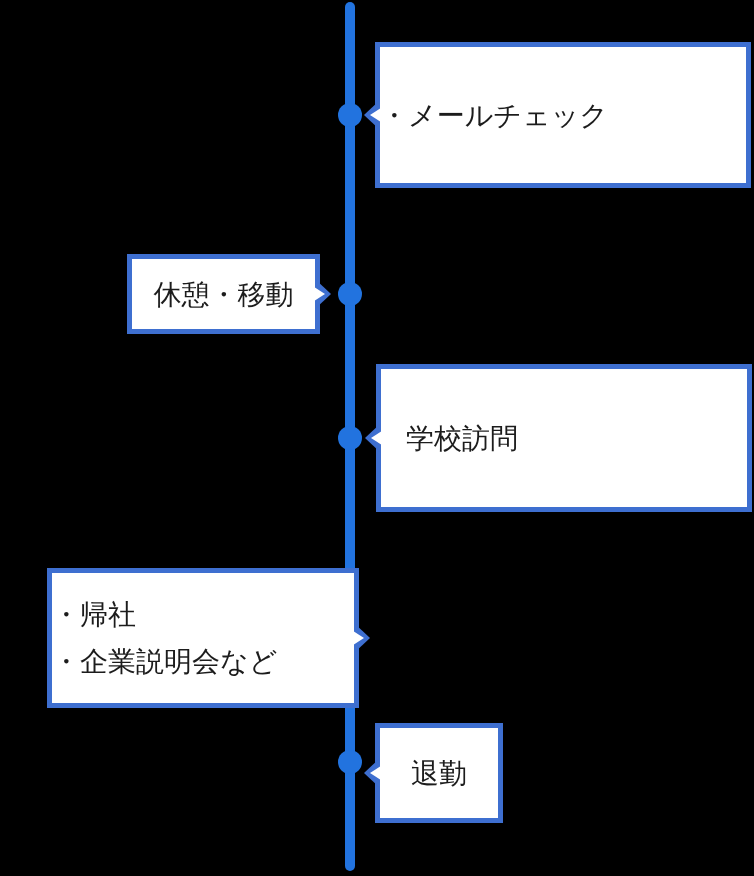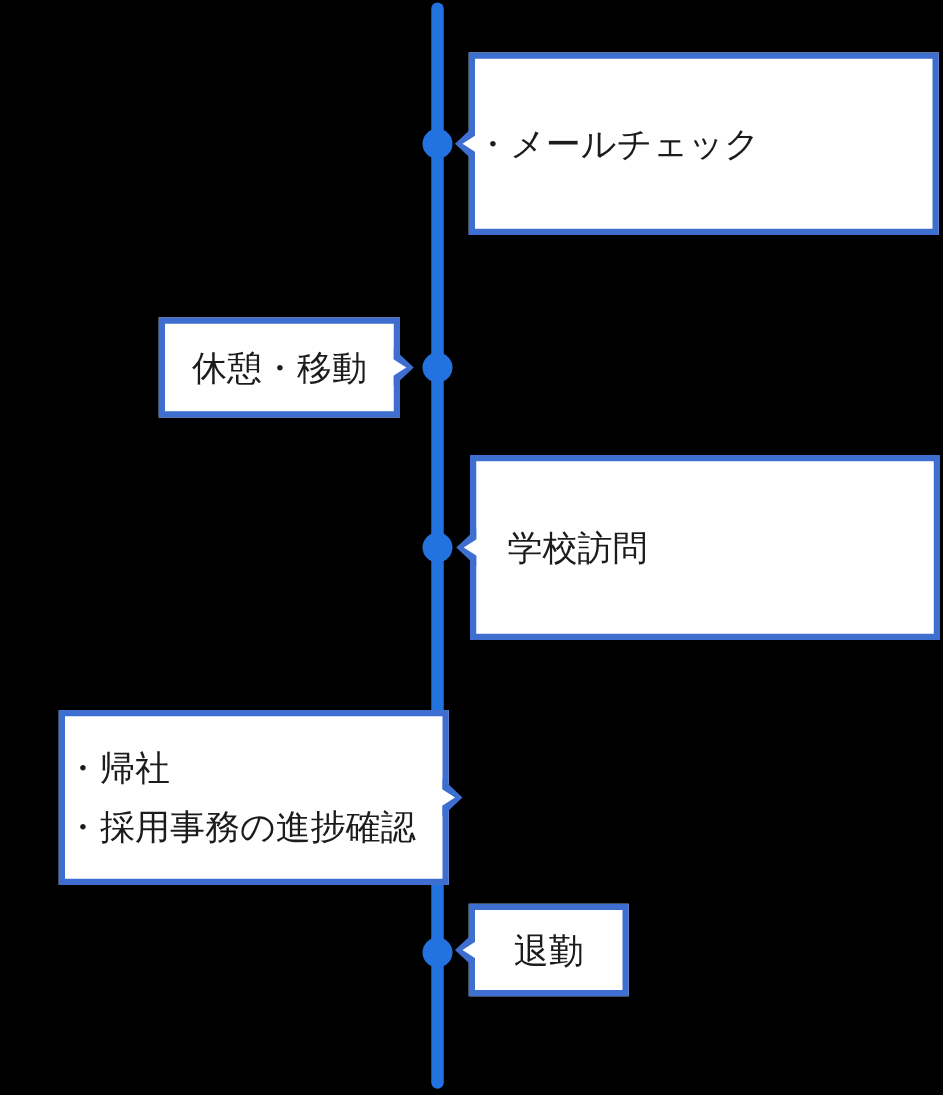--- a/index.html
+++ b/index.html
@@ -91,21 +91,21 @@
     border-top: 9px solid transparent;
     border-bottom: 9px solid transparent;
     border-left: 14px solid var(--box-fill, #FFFFFF);
   }
 
   
   .e0 { left: 375px; top: 42px;  width: 376px; height: 146px; }
   .e1 { left: 127px; top: 254px; width: 193px; height: 80px;  }
   .e2 { left: 376px; top: 364px; width: 376px; height: 148px; }
   .e3 { left: 3px;   top: 568px; width: 312px; height: 140px; margin-left: 44px; }
-  .e4 { left: 375px; top: 723px; width: 128px; height: 74px; align-items: center;  }
+  .e4 { left: 375px; top: 723px; width: 128px; height: 100px; align-items: center;  }
   .d0 { top: 115px; }
   .d1 { top: 294px; }
   .d2 { top: 438px; }
   .d3 { top: 638px; }
   .d4 { top: 762px; }
 </style>
 </head>
 <body style="background: rgb(0, 0, 0);">
 
 <div class="stage">
@@ -133,21 +133,21 @@
   <div class="callout right pad25 e2">
     <span class="ptr ptr-outer"></span>
     <span class="ptr ptr-inner"></span>
     <div class="txt-line">学校訪問</div>
   </div>
 
   <div class="callout left pad35 e3">
     <span class="ptr ptr-outer"></span>
     <span class="ptr ptr-inner"></span>
     <div class="txt-line">・帰社</div>
-    <div class="txt-line">・採用事務の進捗確認</div>
+    <div class="txt-line">・企業説明会など</div>
   </div>
 
   <div class="callout right center e4">
     <span class="ptr ptr-outer"></span>
     <span class="ptr ptr-inner"></span>
     <div class="txt-line">退勤</div>
   </div>
 
 </div>
 

